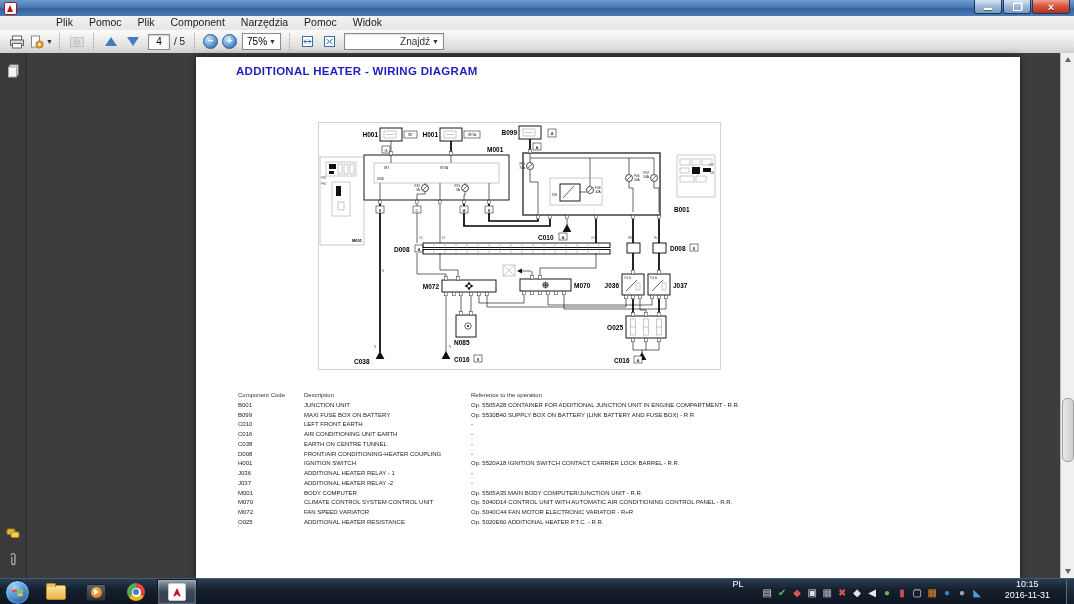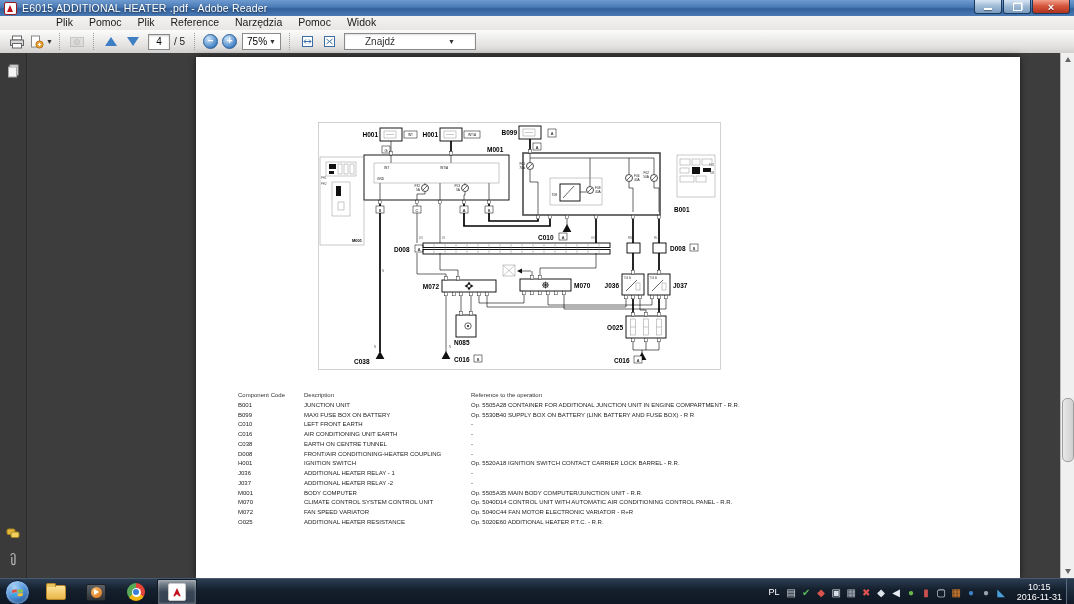--- a/index.html
+++ b/index.html
@@ -40,21 +40,21 @@
   .navup{width:0;height:0;border-left:6px solid transparent;border-right:6px solid transparent;border-bottom:9px solid #3e7ec2;}
   .navdn{width:0;height:0;border-left:6px solid transparent;border-right:6px solid transparent;border-top:9px solid #3e7ec2;}
   .pagebox{width:20px;height:14px;background:#fff;border:1px solid #8a8a8a;box-shadow:inset 0 1px 2px #ccc;
     font-size:10px;text-align:center;line-height:14px;margin:0 4px;}
   .pagetotal{font-size:10px;color:#222;margin-right:4px;}
   .zoomc{width:13px;height:13px;border-radius:50%;background:radial-gradient(circle at 35% 30%,#cfe6fa,#3e7ec2 75%);
     color:#fff;font-size:10px;font-weight:bold;line-height:12px;text-align:center;margin:0 2px;border:1px solid #2b5f96;}
   .zoombox{height:15px;background:#fff;border:1px solid #8a8a8a;display:flex;align-items:center;
     padding:0 4px;margin:0 3px;font-size:10px;}
   .findbox{width:90px;height:15px;background:#fff;border:1px solid #8a8a8a;box-shadow:inset 0 1px 2px #ddd;
-    display:flex;align-items:center;justify-content:space-between;padding:0 20px;margin-left:4px;}
+    display:flex;align-items:center;justify-content:flex-end;padding:0 4px;margin-left:4px;}
   .findtext{font-size:10px;color:#333;}
   .disabled-ic{opacity:.45;}
 
   
   .content{position:absolute;left:0;top:53px;width:1074px;height:525px;background:#3d3d3d;}
   .sidebar{position:absolute;left:0;top:0;width:26px;height:525px;background:#3a3a3a;border-right:1px solid #2c2c2c;}
   .sideic{position:absolute;left:5px;width:16px;height:16px;display:flex;align-items:center;justify-content:center;}
 
   .pdfpage{position:absolute;left:196px;top:4px;width:824px;height:521px;background:#fff;
     box-shadow:0 0 7px rgba(0,0,0,.6);}
@@ -103,53 +103,52 @@
   .ic-folder{width:18px;height:13px;background:linear-gradient(#fce49a,#e9b545);border:1px solid #b8862a;border-radius:2px;position:relative;}
   .ic-folder:before{content:"";position:absolute;left:-1px;top:-3px;width:8px;height:3px;background:#e9c35c;border:1px solid #b8862a;border-bottom:none;border-radius:2px 2px 0 0;}
   .ic-media{width:18px;height:15px;background:linear-gradient(#5c6168,#2e3338);border:1px solid #1d2024;border-radius:2px;display:flex;align-items:center;justify-content:center;}
   .ic-media .pbtn{width:11px;height:11px;border-radius:50%;background:radial-gradient(circle at 35% 30%,#f6bc6a,#d96d12);display:flex;align-items:center;justify-content:center;}
   .ic-media .ptri{width:0;height:0;border-top:3px solid transparent;border-bottom:3px solid transparent;border-left:5px solid #fff;margin-left:1px;}
   .ic-chrome{width:18px;height:18px;border-radius:50%;position:relative;
     background:conic-gradient(#e5433a 0 120deg,#f2b50f 120deg 235deg,#57a956 235deg 360deg);display:flex;align-items:center;justify-content:center;}
   .ic-chrome .cw{width:9px;height:9px;border-radius:50%;background:#fff;display:flex;align-items:center;justify-content:center;}
   .ic-chrome .cb{width:6px;height:6px;border-radius:50%;background:#3a7fd5;}
   .ic-adobe{width:16px;height:16px;background:#fff;border:1px solid #c9c9c9;border-radius:2px;display:flex;align-items:center;justify-content:center;}
-  .tray{display:flex;align-items:center;margin-left:auto;}
+  .tray{display:flex;margin-left:auto;gap:12px;}
   .lang{color:#fff;font-size:9px;margin-right:4px;}
   .tric{width:15px;height:15px;display:flex;align-items:center;justify-content:center;font-size:10px;line-height:15px;}
   .clock{color:#fff;font-size:9px;text-align:center;line-height:10.5px;margin:0 4px 0 8px;}
   .showdesk{width:7px;height:26px;border-left:1px solid #5a6b80;background:linear-gradient(#2a3b4f,#101a26);}
 </style>
 </head>
 <body>
 
 <div class="screen">
 
   <div class="titlebar">
     <span class="appico"></span>
-    <span class="wtitle">E6015 ADDITIONAL HEATER .pdf - Adobe Reader</span>
     <span class="winbtns">
       <span class="wbtn">
           <span class="minbar"></span>
         </span>
       <span class="wbtn">
           <span class="restbox"></span>
         </span>
       <span class="wbtn close">
           <span class="closex">×</span>
         </span>
     </span>
   </div>
 
   <div class="menubar">
     <span style="display:flex;">
         <span class="mitem">Plik</span>
         <span class="mitem">Pomoc</span>
         <span class="mitem">Plik</span>
-        <span class="mitem">Reference</span>
+        <span class="mitem">Component</span>
         <span class="mitem">Narzędzia</span>
         <span class="mitem">Pomoc</span>
         <span class="mitem">Widok</span>
       </span>
     <span class="docclose">×</span>
   </div>
 
   <div class="toolbar">
     <span style="width:6px"></span>
     <span class="tbtn">
@@ -224,20 +223,21 @@
           </svg>
       </span>
       <span class="sideic" style="top:498px">
         <svg width="10" height="15" viewBox="0 0 10 15">
             <path d="M3 3.5 a2 2 0 0 1 4 0 V11 a1.6 1.6 0 0 1 -3.2 0 V5" fill="none" stroke="#b9b9b9" stroke-width="1.2"></path>
           </svg>
       </span>
     </div>
 
     <div class="pdfpage">
+      <div class="pdftitle">ADDITIONAL HEATER - WIRING DIAGRAM</div>
 
       <div class="diagwrap">
       <svg width="403" height="248" viewBox="0 0 403 248">
         <rect class="frame" x="0.4" y="0.4" width="402.2" height="247.2"></rect>
 
         <line class="w" x1="73" y1="19" x2="73" y2="33"></line>
         <line class="W" x1="133" y1="19" x2="133" y2="33"></line>
         <line class="W" x1="212" y1="17" x2="212" y2="31"></line>
         <line class="W" x1="62" y1="78" x2="62" y2="230"></line>
         <line class="w" x1="99" y1="78" x2="99" y2="121"></line>

